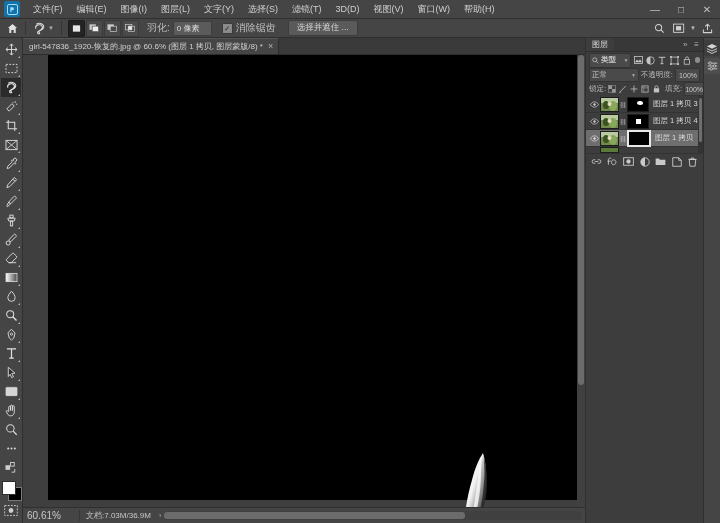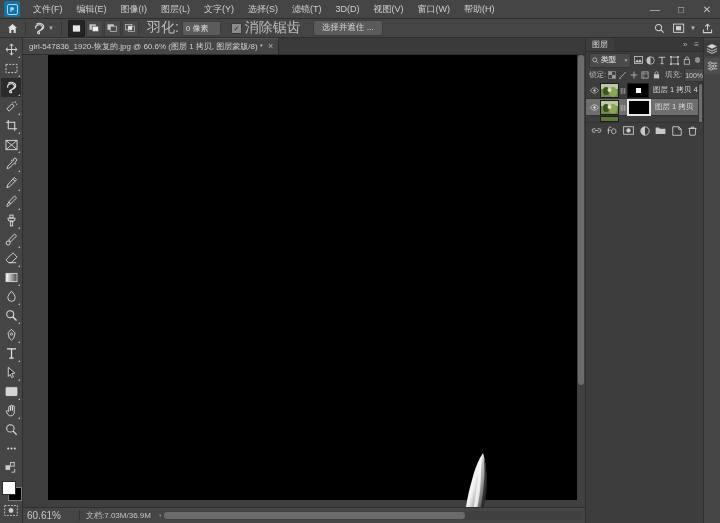--- a/index.html
+++ b/index.html
@@ -21,21 +21,21 @@
 
   
   .optbar{height:18px;background:#454545;display:flex;align-items:center;flex:none;border-bottom:1px solid #2f2f2f;padding-left:3px;}
   .opt-home{width:18px;height:16px;display:flex;align-items:center;justify-content:center;}
   .opt-sep{width:1px;height:14px;background:#353535;margin:0 4px;}
   .opt-tool{display:flex;align-items:center;gap:2px;padding:0 3px;}
   .opt-tool .caret{font-size:6px;color:#aaa;}
   .bool-group{display:flex;align-items:center;gap:1px;margin-left:2px;}
   .bool-btn{width:15px;height:15px;background:#4a4a4a;border:1px solid #3a3a3a;display:flex;align-items:center;justify-content:center;border-radius:1px;}
   .bool-btn.active{background:#232323;border-color:#1d1d1d;}
-  .opt-label{font-size:14px;color:#bdbdbd;margin-left:8px;white-space:nowrap;}
+  .opt-label{font-size:10px;color:#bdbdbd;margin-left:8px;white-space:nowrap;}
   .opt-input{width:34px;height:13px;background:#5b5b5b;border:1px solid #3d3d3d;margin-left:3px;font-size:8px;color:#ddd;display:flex;align-items:center;padding-left:3px;border-radius:1px;}
   .opt-check{display:flex;align-items:center;gap:3px;margin-left:10px;}
   .chkbox{width:9px;height:9px;background:#8a8a8a;border:1px solid #3a3a3a;display:flex;align-items:center;justify-content:center;font-size:7px;color:#222;line-height:9px;border-radius:1px;}
   .opt-btn{margin-left:12px;height:14px;padding:0 8px;background:#5a5a5a;border:1px solid #3c3c3c;border-radius:2px;display:flex;align-items:center;font-size:8.5px;color:#d5d5d5;white-space:nowrap;}
   .opt-right{margin-left:auto;display:flex;align-items:center;gap:2px;padding-right:4px;}
   .opt-ricon{width:18px;height:16px;display:flex;align-items:center;justify-content:center;}
 
   
   .body{flex:1;display:flex;min-height:0;background:#fca5a5;}
 
@@ -484,20 +484,28 @@
             </div>
             <div class="ficon">
               <svg width="8" height="9" viewBox="0 0 9 10">
                   <rect x="1.4" y="4" width="6" height="5.2" fill="none" stroke="#c4c4c4" stroke-width="0.9"></rect>
                   <path d="M2.8 4V2.6a1.7 1.7 0 013.4 0V4" fill="none" stroke="#c4c4c4" stroke-width="0.9"></path>
                 </svg>
             </div>
             <div class="ftoggle"></div>
           </div>
 
+          <div class="blendrow">
+            <div class="blend-select">
+              <span>正常</span>
+              <span class="cv">▼</span>
+            </div>
+            <span class="lbl">不透明度:</span>
+            <div class="numfield">100%</div>
+          </div>
 
           <div class="lockrow">
             <span class="lbl">锁定:</span>
             <div class="lockicons">
               <div class="li">
                 <svg width="8" height="8" viewBox="0 0 9 9">
                     <rect x="0.5" y="0.5" width="4" height="4" fill="#9a9a9a"></rect>
                     <rect x="4.5" y="4.5" width="4" height="4" fill="#9a9a9a"></rect>
                     <rect x="0.5" y="0.5" width="8" height="8" fill="none" stroke="#9a9a9a" stroke-width="0.6"></rect>
                   </svg>
@@ -524,20 +532,42 @@
                     <path d="M2.3 3.6V2.4a1.7 1.7 0 013.4 0v1.2" fill="none" stroke="#c2c2c2" stroke-width="0.9"></path>
                   </svg>
               </div>
             </div>
             <span class="lbl" style="margin-left:3px">填充:</span>
             <div class="numfield">100%</div>
           </div>
 
           <div class="layerlist">
 
+            <div class="layerrow">
+              <div class="eye">
+                <svg width="9" height="7" viewBox="0 0 10 7">
+                    <path d="M0.6 3.5C2 1.2 3.4.6 5 .6s3 .6 4.4 2.9C8 5.8 6.6 6.4 5 6.4S2 5.8.6 3.5z" fill="none" stroke="#cfcfcf" stroke-width="0.8"></path>
+                    <circle cx="5" cy="3.5" r="1.3" fill="#cfcfcf"></circle>
+                  </svg>
+              </div>
+              <div class="thumb-img">
+                <svg width="17" height="13" viewBox="0 0 17 13">
+                    <rect width="17" height="13" fill="#6f8a4a"></rect>
+                    <rect y="0" width="17" height="5" fill="#b9c9a0"></rect>
+                    <ellipse cx="5" cy="7" rx="3" ry="4" fill="#3c5222"></ellipse>
+                    <ellipse cx="12" cy="8" rx="4" ry="5" fill="#88a85c"></ellipse>
+                    <circle cx="8.5" cy="6" r="2" fill="#e8dcc0"></circle>
+                  </svg>
+              </div>
+              <div class="link-ico">⛓</div>
+              <div class="thumb-mask">
+                <div class="mask-white" style="left:9px;top:3px;width:6px;height:4px;border-radius:50% 50% 40% 60%;"></div>
+              </div>
+              <div class="layername">图层 1 拷贝 3</div>
+            </div>
 
             <div class="layerrow">
               <div class="eye">
                 <svg width="9" height="7" viewBox="0 0 10 7">
                     <path d="M0.6 3.5C2 1.2 3.4.6 5 .6s3 .6 4.4 2.9C8 5.8 6.6 6.4 5 6.4S2 5.8.6 3.5z" fill="none" stroke="#cfcfcf" stroke-width="0.8"></path>
                     <circle cx="5" cy="3.5" r="1.3" fill="#cfcfcf"></circle>
                   </svg>
               </div>
               <div class="thumb-img">
                 <svg width="17" height="13" viewBox="0 0 17 13">

